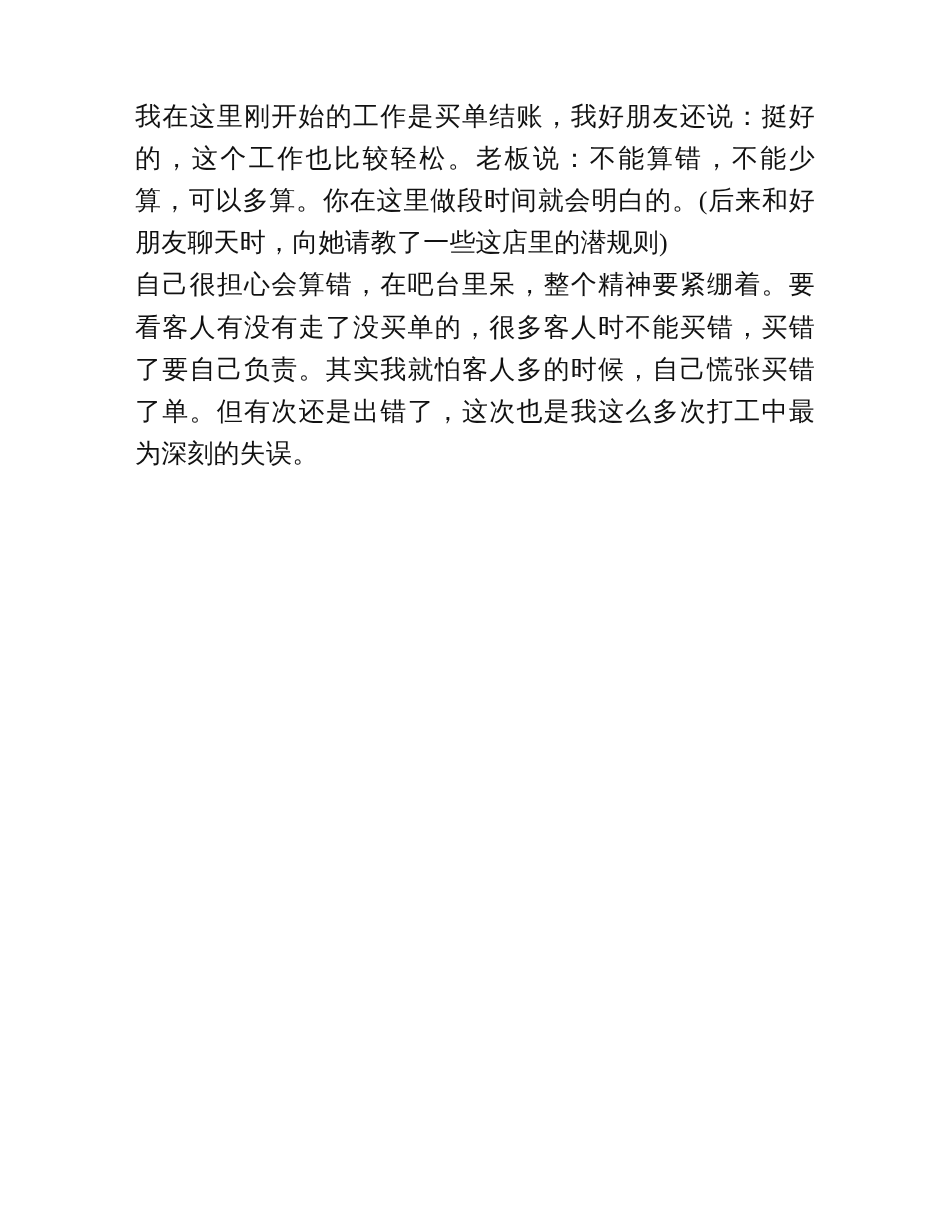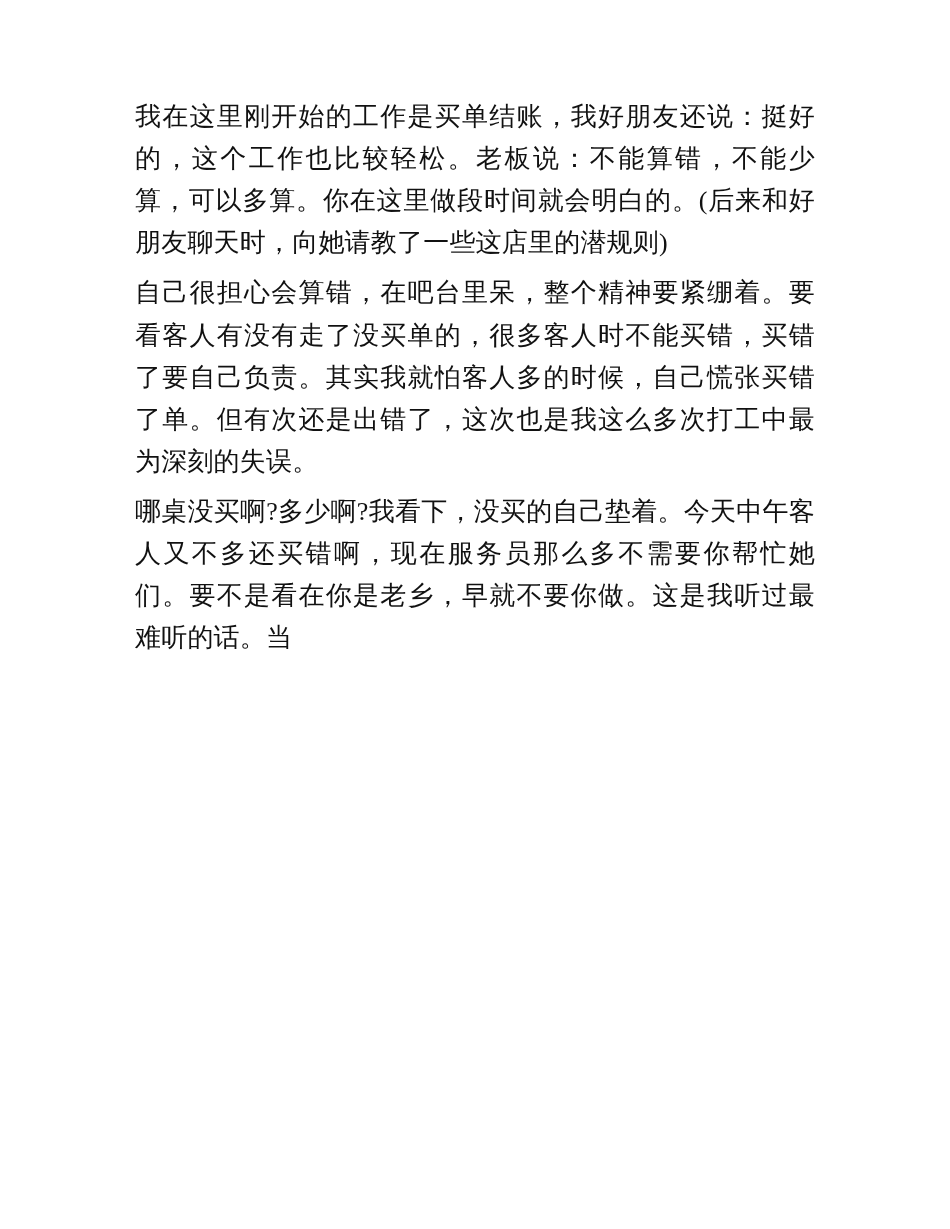--- a/index.html
+++ b/index.html
@@ -29,25 +29,24 @@
     margin: 0;
     font-size: 26px;
     line-height: 1.62;
     letter-spacing: 0.2px;
     text-align: justify;
     text-justify: inter-ideograph;
     word-break: break-all;
     color: #111111;
   }
   .para + .para {
-    margin-top: 8px;
+    margin-top: 0px;
   }
 </style>
 </head>
 <body>
 
 <div class="page">
   <div class="doc-body">
     <p class="para">我在这里刚开始的工作是买单结账，我好朋友还说：挺好的，这个工作也比较轻松。老板说：不能算错，不能少算，可以多算。你在这里做段时间就会明白的。(后来和好朋友聊天时，向她请教了一些这店里的潜规则)</p>
     <p class="para">自己很担心会算错，在吧台里呆，整个精神要紧绷着。要看客人有没有走了没买单的，很多客人时不能买错，买错了要自己负责。其实我就怕客人多的时候，自己慌张买错了单。但有次还是出错了，这次也是我这么多次打工中最为深刻的失误。</p>
-    <p class="para">哪桌没买啊?多少啊?我看下，没买的自己垫着。今天中午客人又不多还买错啊，现在服务员那么多不需要你帮忙她们。要不是看在你是老乡，早就不要你做。这是我听过最难听的话。当</p>
   </div>
 </div>
 
 </body></html>

